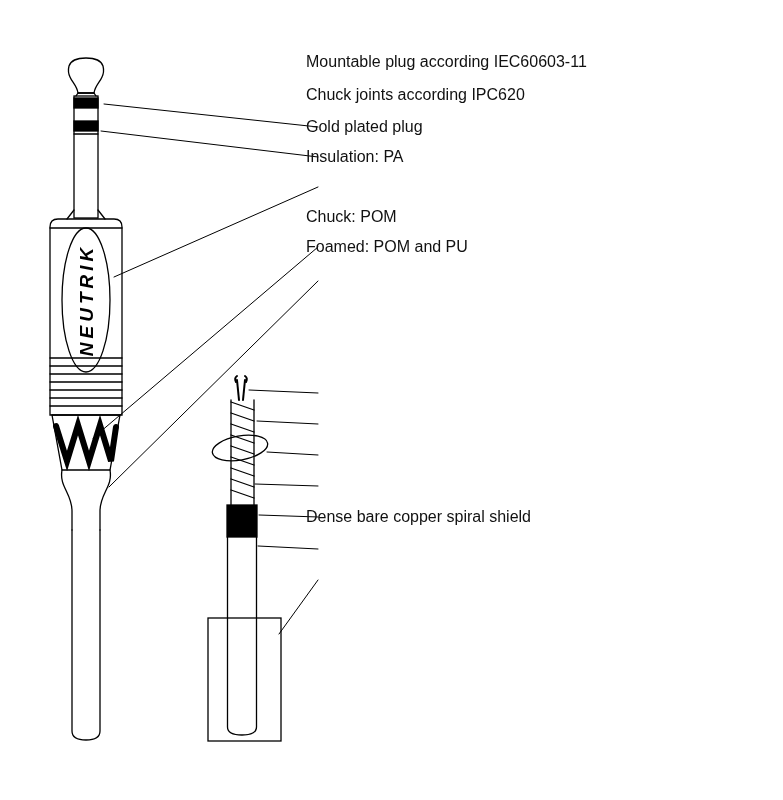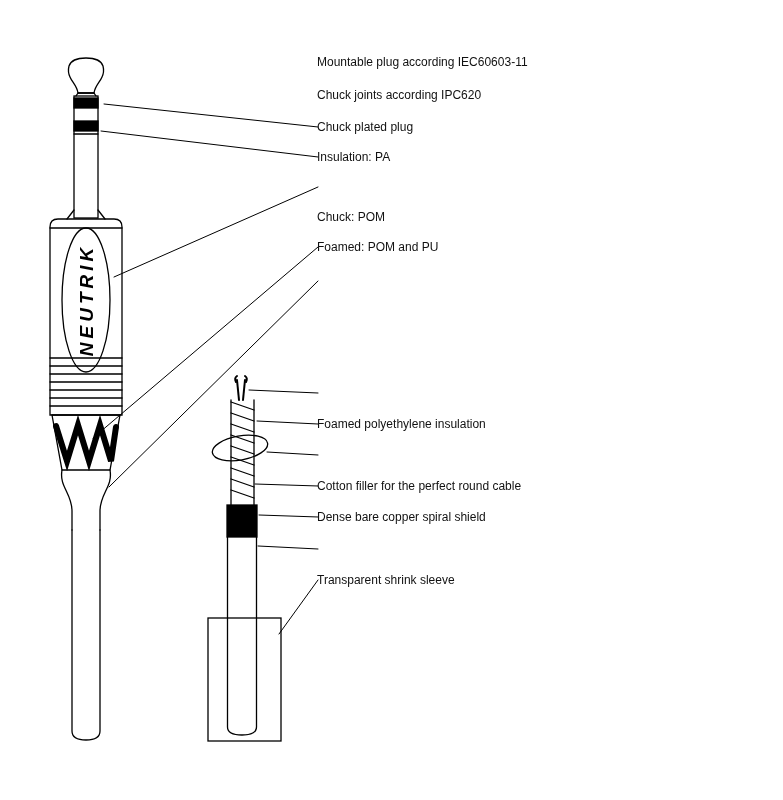--- a/index.html
+++ b/index.html
@@ -1,20 +1,20 @@
 <!DOCTYPE html>
 <html><head>
 <meta charset="utf-8">
 <style>
   * { margin:0; padding:0; box-sizing:border-box; }
   html, body { background:#ffffff; }
   body { font-family:"Liberation Sans", sans-serif; color:#000000; }
   .stage { position:relative; width:783px; height:800px; background:#ffffff; overflow:hidden; }
   .stage > svg { position:absolute; left:0; top:0; display:block; }
-  .lbl { position:absolute; left:317px; font-size:12px; line-height:20px; white-space:nowrap; color:#111111; }
+  .lbl { position:absolute; left:306px; font-size:16px; line-height:20px; white-space:nowrap; color:#111111; }
 </style>
 </head>
 <body>
 
 <div class="stage">
 
   <svg width="783" height="800" viewBox="0 0 783 800">
     <g stroke="#000000" fill="none" stroke-width="1.3" stroke-linecap="round">
 
       <g>
@@ -105,22 +105,19 @@
         <line x1="318" y1="486" x2="255" y2="484"></line>
         <line x1="318" y1="517" x2="259" y2="515"></line>
         <line x1="318" y1="549" x2="258" y2="546"></line>
         <line x1="318" y1="580" x2="279" y2="634"></line>
       </g>
     </g>
   </svg>
 
   <div class="lbl" style="top:52px">Mountable plug according IEC60603-11</div>
   <div class="lbl" style="top:85px">Chuck joints according IPC620</div>
-  <div class="lbl" style="top:117px">Chuck plated plug</div>
+  <div class="lbl" style="top:117px">Gold plated plug</div>
   <div class="lbl" style="top:147px">Insulation: PA</div>
   <div class="lbl" style="top:207px">Chuck: POM</div>
   <div class="lbl" style="top:237px">Foamed: POM and PU</div>
-  <div class="lbl" style="top:414px">Foamed polyethylene insulation</div>
-  <div class="lbl" style="top:476px">Cotton filler for the perfect round cable</div>
   <div class="lbl" style="top:507px">Dense bare copper spiral shield</div>
-  <div class="lbl" style="top:570px">Transparent shrink sleeve</div>
 
 </div>
 
 </body></html>

